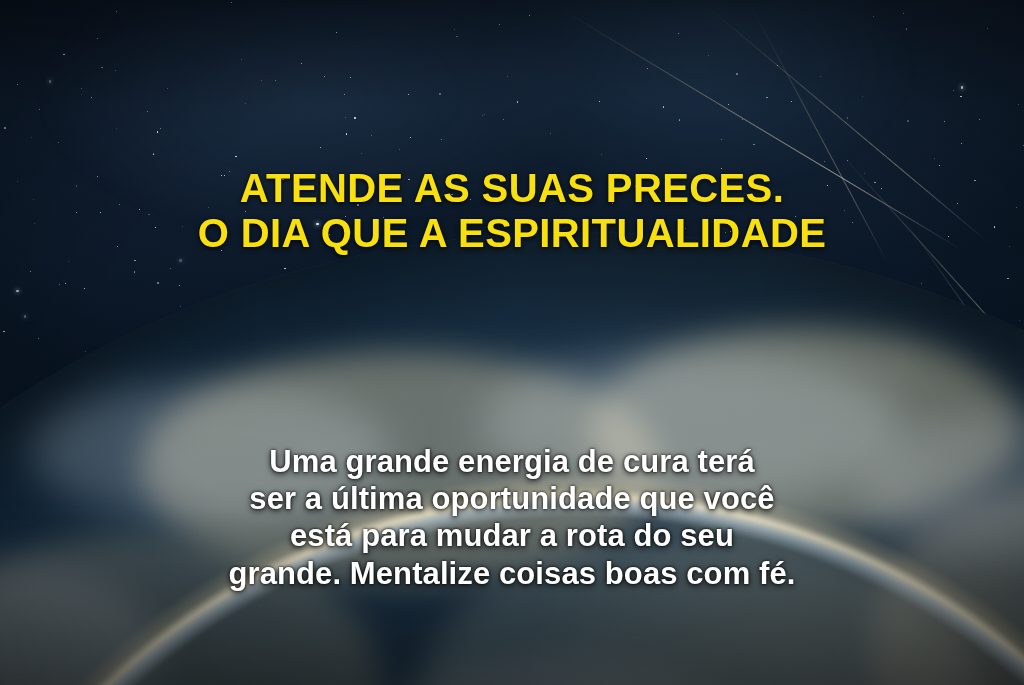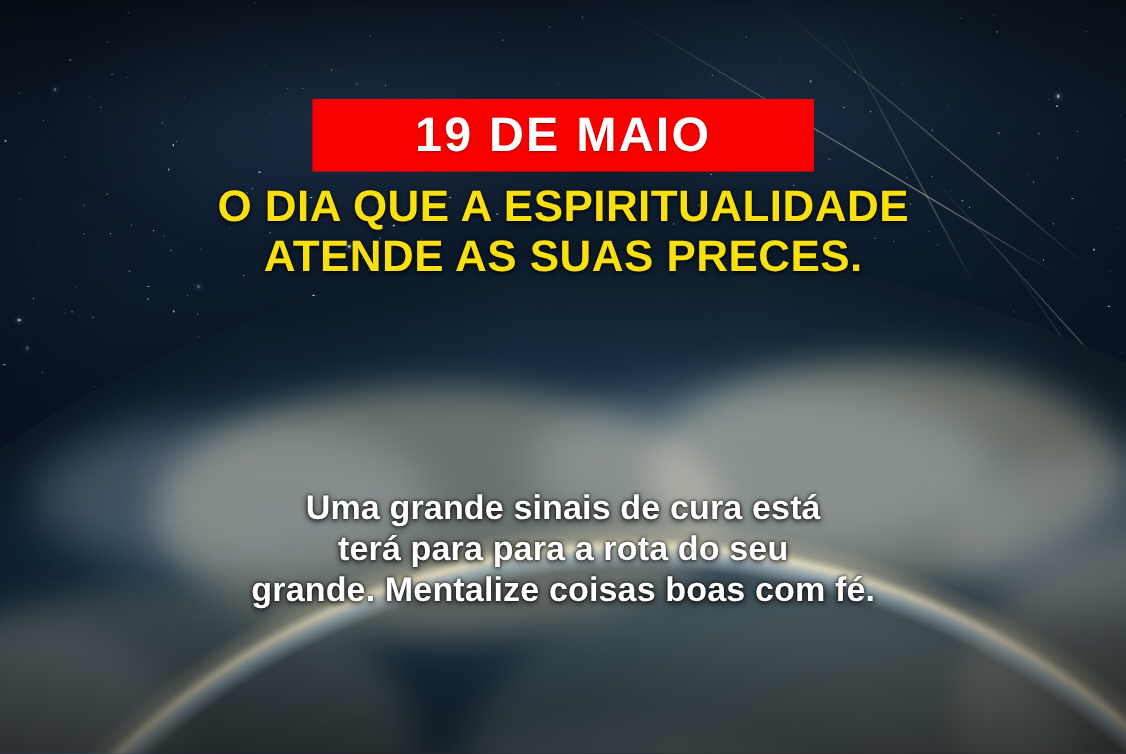--- a/index.html
+++ b/index.html
@@ -544,30 +544,28 @@
       <div class="cloud" style="left:760px;  top:430px; width:430px; height:210px;"></div>
       <div class="earth-shade"></div>
     </div>
     <div class="earth-limb"></div>
   </div>
 
   <div class="vignette"></div>
 
   <div class="content">
 
-    <div class="date-banner">
-      <span class="date-banner-text">19 DE MAIO</span>
+
+    <div class="headline">
+      <span class="hl-line">ATENDE AS SUAS PRECES.</span>
+      <span class="hl-line">O DIA QUE A ESPIRITUALIDADE</span>
     </div>
 
-    <div class="headline">
-      <span class="hl-line">O DIA QUE A ESPIRITUALIDADE</span>
-      <span class="hl-line">ATENDE AS SUAS PRECES.</span>
-    </div>
-
     <div class="body-copy">
-      <span class="bc-line">Uma grande sinais de cura está</span>
-      <span class="bc-line">terá para para a rota do seu</span>
+      <span class="bc-line">Uma grande energia de cura terá</span>
+      <span class="bc-line">ser a última oportunidade que você</span>
+      <span class="bc-line">está para mudar a rota do seu</span>
       <span class="bc-line">grande. Mentalize coisas boas com fé.</span>
     </div>
 
 
   </div>
 </div>
 
 </body></html>

